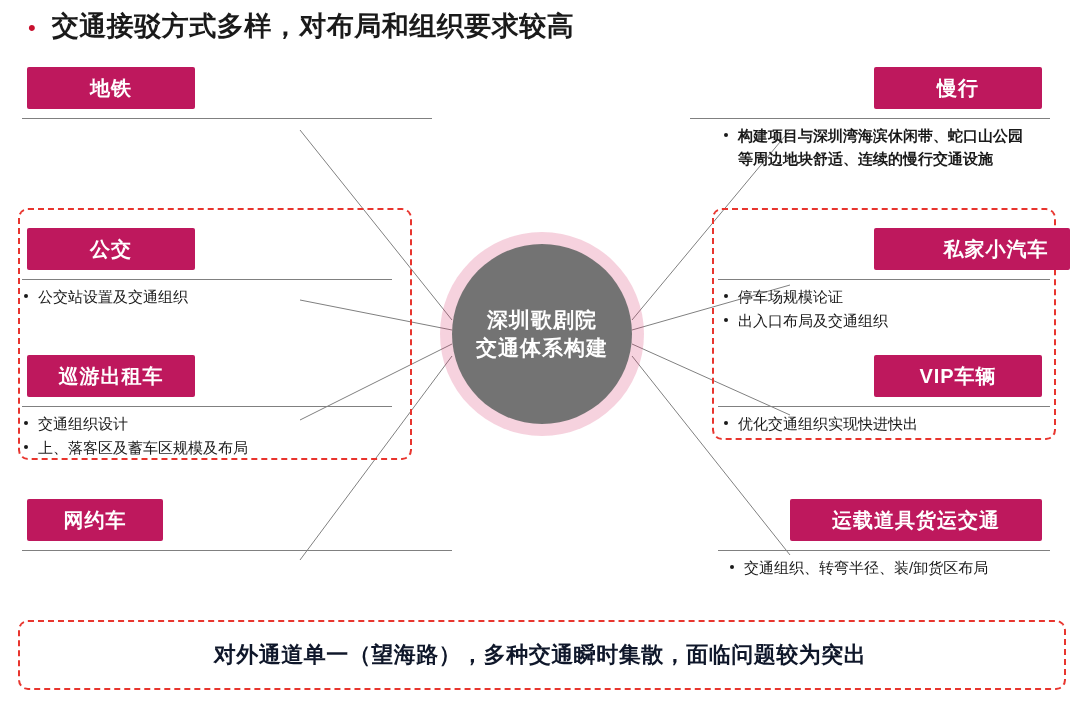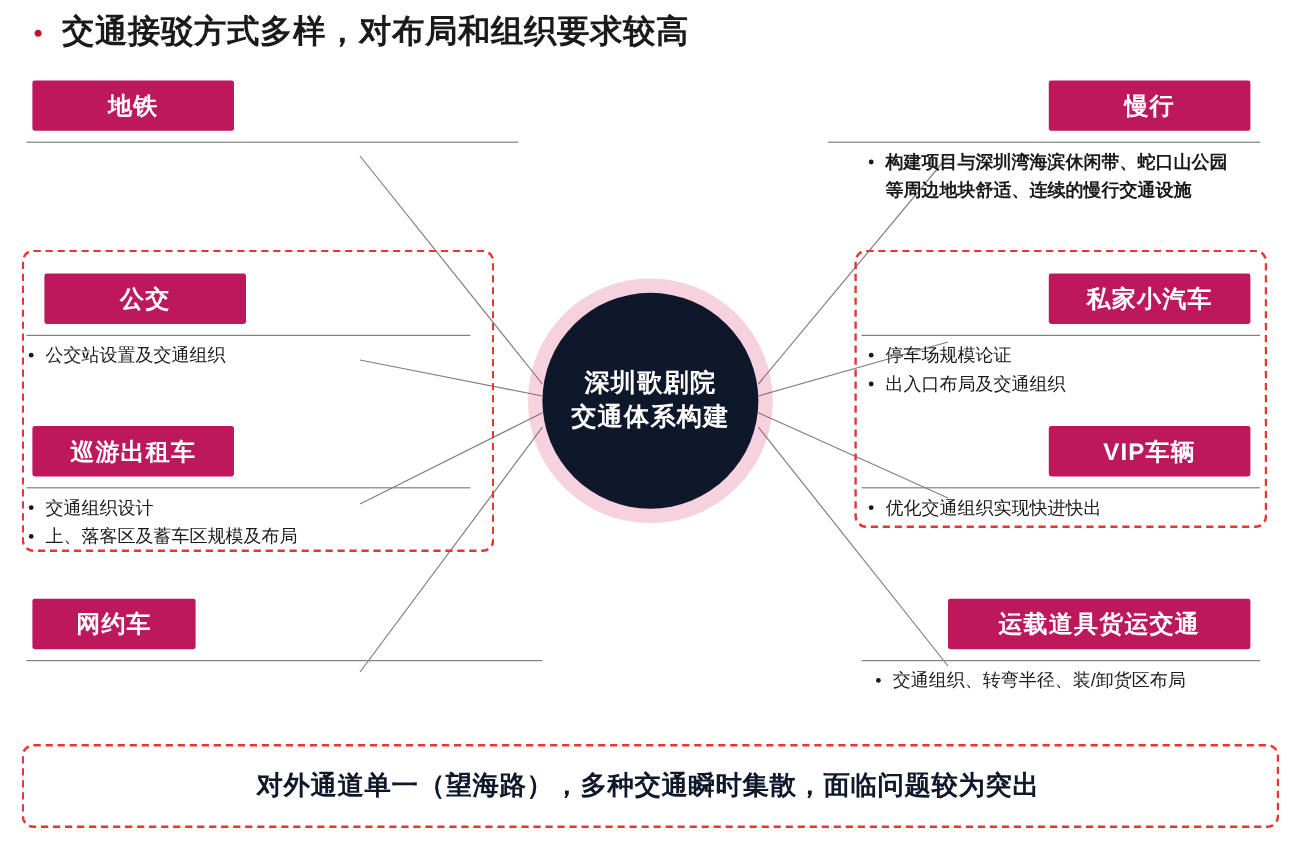--- a/index.html
+++ b/index.html
@@ -48,21 +48,21 @@
     height: 703px;
   }
   
   .hub {
     position: absolute;
     left: 452px;
     top: 244px;
     width: 180px;
     height: 180px;
     border-radius: 50%;
-    background: #0f172a;
+    background: #737373;
     box-shadow: 0 0 0 12px rgba(212, 51, 107, 0.22);
     display: flex;
     flex-direction: column;
     align-items: center;
     justify-content: center;
     color: #ffffff;
     font-weight: bold;
     font-size: 21px;
     line-height: 1.35;
     letter-spacing: 1px;
@@ -162,21 +162,21 @@
   <div class="dashed" style="left:18px; top:620px; width:1044px; height:66px;"></div>
 
   <div class="hub">
     <span>深圳歌剧院</span>
     <span>交通体系构建</span>
   </div>
 
   <div class="chip" style="left:27px; top:67px; width:168px;">地铁</div>
   <div class="rule" style="left:22px; top:118px; width:410px;"></div>
 
-  <div class="chip" style="left:37px; top:228px; width:168px;">公交</div>
+  <div class="chip" style="left:27px; top:228px; width:168px;">公交</div>
   <div class="rule" style="left:22px; top:279px; width:370px;"></div>
   <div class="bullets" style="left:22px; top:285px; width:370px;">
     <ul>
       <li>公交站设置及交通组织</li>
     </ul>
   </div>
 
   <div class="chip" style="left:27px; top:355px; width:168px;">巡游出租车</div>
   <div class="rule" style="left:22px; top:406px; width:370px;"></div>
   <div class="bullets" style="left:22px; top:412px; width:380px;">
@@ -190,21 +190,21 @@
   <div class="rule" style="left:22px; top:550px; width:430px;"></div>
 
   <div class="chip" style="left:874px; top:67px; width:168px;">慢行</div>
   <div class="rule" style="left:690px; top:118px; width:360px;"></div>
   <div class="bullets" style="left:722px; top:124px; width:310px;font-weight:bold;">
     <ul>
       <li>构建项目与深圳湾海滨休闲带、蛇口山公园等周边地块舒适、连续的慢行交通设施</li>
     </ul>
   </div>
 
-  <div class="chip" style="left:874px; top:228px; width:168px;">私家小汽车</div>
+  <div class="chip" style="left:874px; top:228px; width:148px;padding-left:48px;">私家小汽车</div>
   <div class="rule" style="left:718px; top:279px; width:332px;"></div>
   <div class="bullets" style="left:722px; top:285px; width:320px;">
     <ul>
       <li>停车场规模论证</li>
       <li>出入口布局及交通组织</li>
     </ul>
   </div>
 
   <div class="chip" style="left:874px; top:355px; width:168px;">VIP车辆</div>
   <div class="rule" style="left:718px; top:406px; width:332px;"></div>

